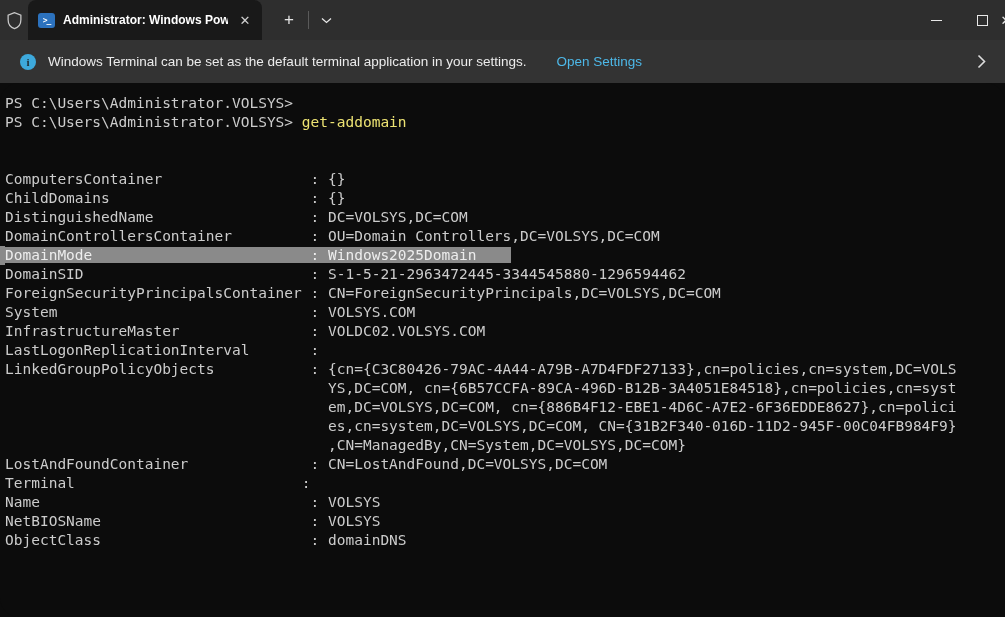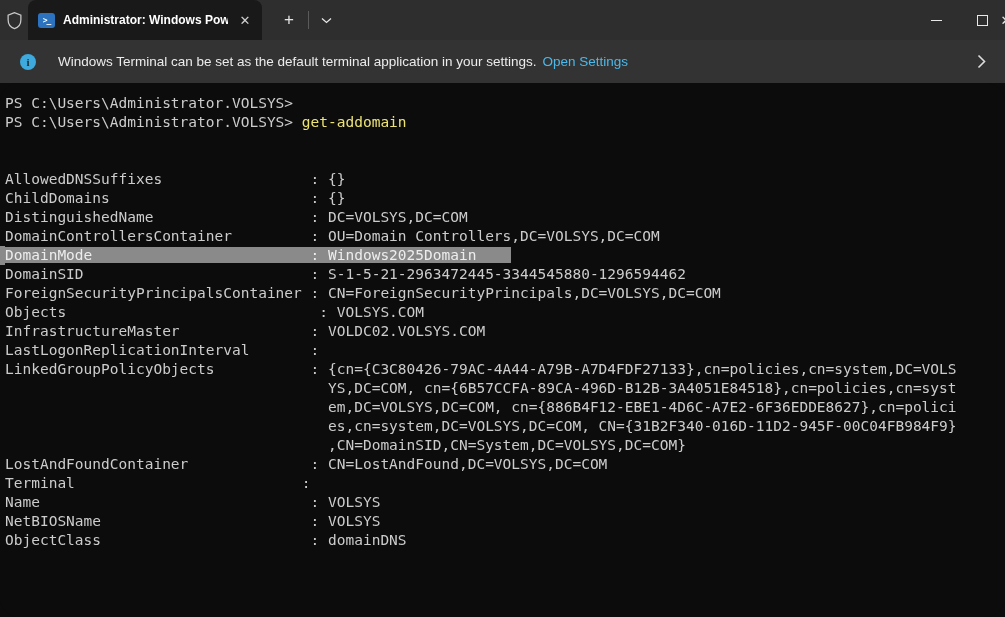--- a/index.html
+++ b/index.html
@@ -27,22 +27,22 @@
   .tb-spacer{flex:1 1 auto;}
   .caption-btn{width:46px;display:flex;align-items:center;justify-content:center;flex:0 0 auto;}
   .min-glyph{width:11px;border-top:1px solid #E8E8E8;}
   .max-glyph{width:11px;height:11px;border:1px solid #E8E8E8;}
   .close-btn{position:absolute;left:983px;top:0;width:46px;height:40px;display:flex;align-items:center;justify-content:center;color:#E8E8E8;font-size:13px;}
 
   
   .banner{position:absolute;top:40px;left:0;right:0;height:43px;background:var(--banner-bg);display:flex;align-items:center;padding:0 14px 0 20px;gap:0;}
   .info-icon{width:16px;height:16px;border-radius:50%;background:var(--info-icon);color:#1E2A30;
     font-size:11px;font-weight:bold;display:flex;align-items:center;justify-content:center;flex:0 0 auto;font-family:"Liberation Serif",serif;}
-  .banner-msg{color:#ECECEC;font-size:13.5px;margin-left:22px;white-space:nowrap;}
-  .banner-link{color:var(--link);font-size:13.5px;margin-left:6px;text-decoration:none;white-space:nowrap;cursor:pointer;}
+  .banner-msg{color:#ECECEC;font-size:13.5px;margin-left:12px;white-space:nowrap;}
+  .banner-link{color:var(--link);font-size:13.5px;margin-left:30px;text-decoration:none;white-space:nowrap;cursor:pointer;}
   .banner-spacer{flex:1 1 auto;}
   .banner-chevron{flex:0 0 auto;display:flex;align-items:center;justify-content:center;width:20px;}
 
   
   .term{position:absolute;top:83px;left:0;right:0;bottom:0;background:var(--terminal-bg);
     padding:11px 0 0 5px;font-family:"DejaVu Sans Mono","Liberation Mono",monospace;
     font-size:14.5px;line-height:19px;color:var(--terminal-fg);overflow:hidden;border-radius:19px;}
   .line{white-space:pre;height:19px;position:relative;}
   .cmd{color:var(--command);}
   .sel{background:var(--selection-bg);color:var(--selection-fg);margin-top:40px;}
@@ -97,35 +97,35 @@
           <polyline points="1.5,1.5 7.5,7.5 1.5,13.5"></polyline>
         </svg>
     </span>
   </div>
 
   <div class="term" id="term-lines">
       <div class="line"><span>PS C:\Users\Administrator.VOLSYS&gt;</span></div>
       <div class="line"><span>PS C:\Users\Administrator.VOLSYS&gt; </span><span class="cmd">get-addomain</span></div>
       <div class="line"></div>
       <div class="line"></div>
-      <div class="line"><span>AllowedDNSSuffixes                 : {}</span></div>
+      <div class="line"><span>ComputersContainer                 : {}</span></div>
       <div class="line"><span>ChildDomains                       : {}</span></div>
       <div class="line"><span>DistinguishedName                  : DC=VOLSYS,DC=COM</span></div>
       <div class="line"><span>DomainControllersContainer         : OU=Domain Controllers,DC=VOLSYS,DC=COM</span></div>
       <div class="line hl"><span class="sel">DomainMode                         : Windows2025Domain    </span></div>
       <div class="line"><span>DomainSID                          : S-1-5-21-2963472445-3344545880-1296594462</span></div>
       <div class="line"><span>ForeignSecurityPrincipalsContainer : CN=ForeignSecurityPrincipals,DC=VOLSYS,DC=COM</span></div>
-      <div class="line"><span>Objects                             : VOLSYS.COM</span></div>
+      <div class="line"><span>System                             : VOLSYS.COM</span></div>
       <div class="line"><span>InfrastructureMaster               : VOLDC02.VOLSYS.COM</span></div>
       <div class="line"><span>LastLogonReplicationInterval       : </span></div>
       <div class="line"><span>LinkedGroupPolicyObjects           : {cn={C3C80426-79AC-4A44-A79B-A7D4FDF27133},cn=policies,cn=system,DC=VOLS</span></div>
       <div class="line"><span>                                     YS,DC=COM, cn={6B57CCFA-89CA-496D-B12B-3A4051E84518},cn=policies,cn=syst</span></div>
       <div class="line"><span>                                     em,DC=VOLSYS,DC=COM, cn={886B4F12-EBE1-4D6C-A7E2-6F36EDDE8627},cn=polici</span></div>
       <div class="line"><span>                                     es,cn=system,DC=VOLSYS,DC=COM, CN={31B2F340-016D-11D2-945F-00C04FB984F9}</span></div>
-      <div class="line"><span>                                     ,CN=DomainSID,CN=System,DC=VOLSYS,DC=COM}</span></div>
+      <div class="line"><span>                                     ,CN=ManagedBy,CN=System,DC=VOLSYS,DC=COM}</span></div>
       <div class="line"><span>LostAndFoundContainer              : CN=LostAndFound,DC=VOLSYS,DC=COM</span></div>
       <div class="line"><span>Terminal                          : </span></div>
       <div class="line"><span>Name                               : VOLSYS</span></div>
       <div class="line"><span>NetBIOSName                        : VOLSYS</span></div>
       <div class="line"><span>ObjectClass                        : domainDNS</span></div>
     </div>
 
 </div>
 
 </body></html>

